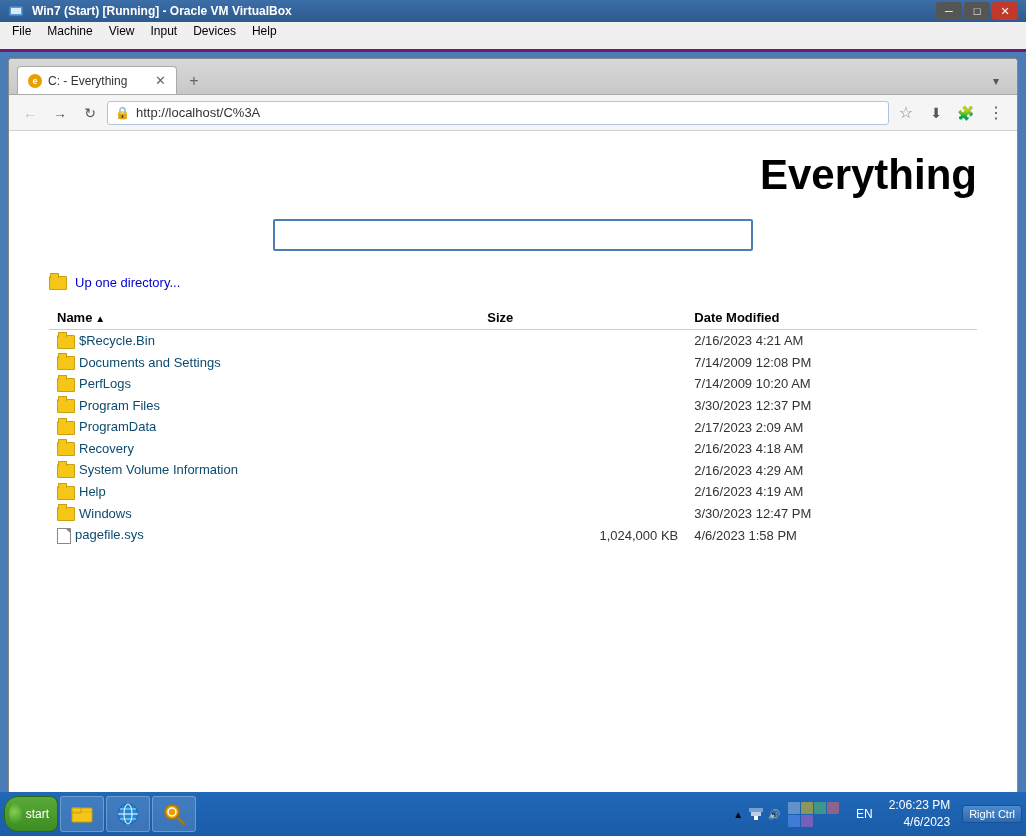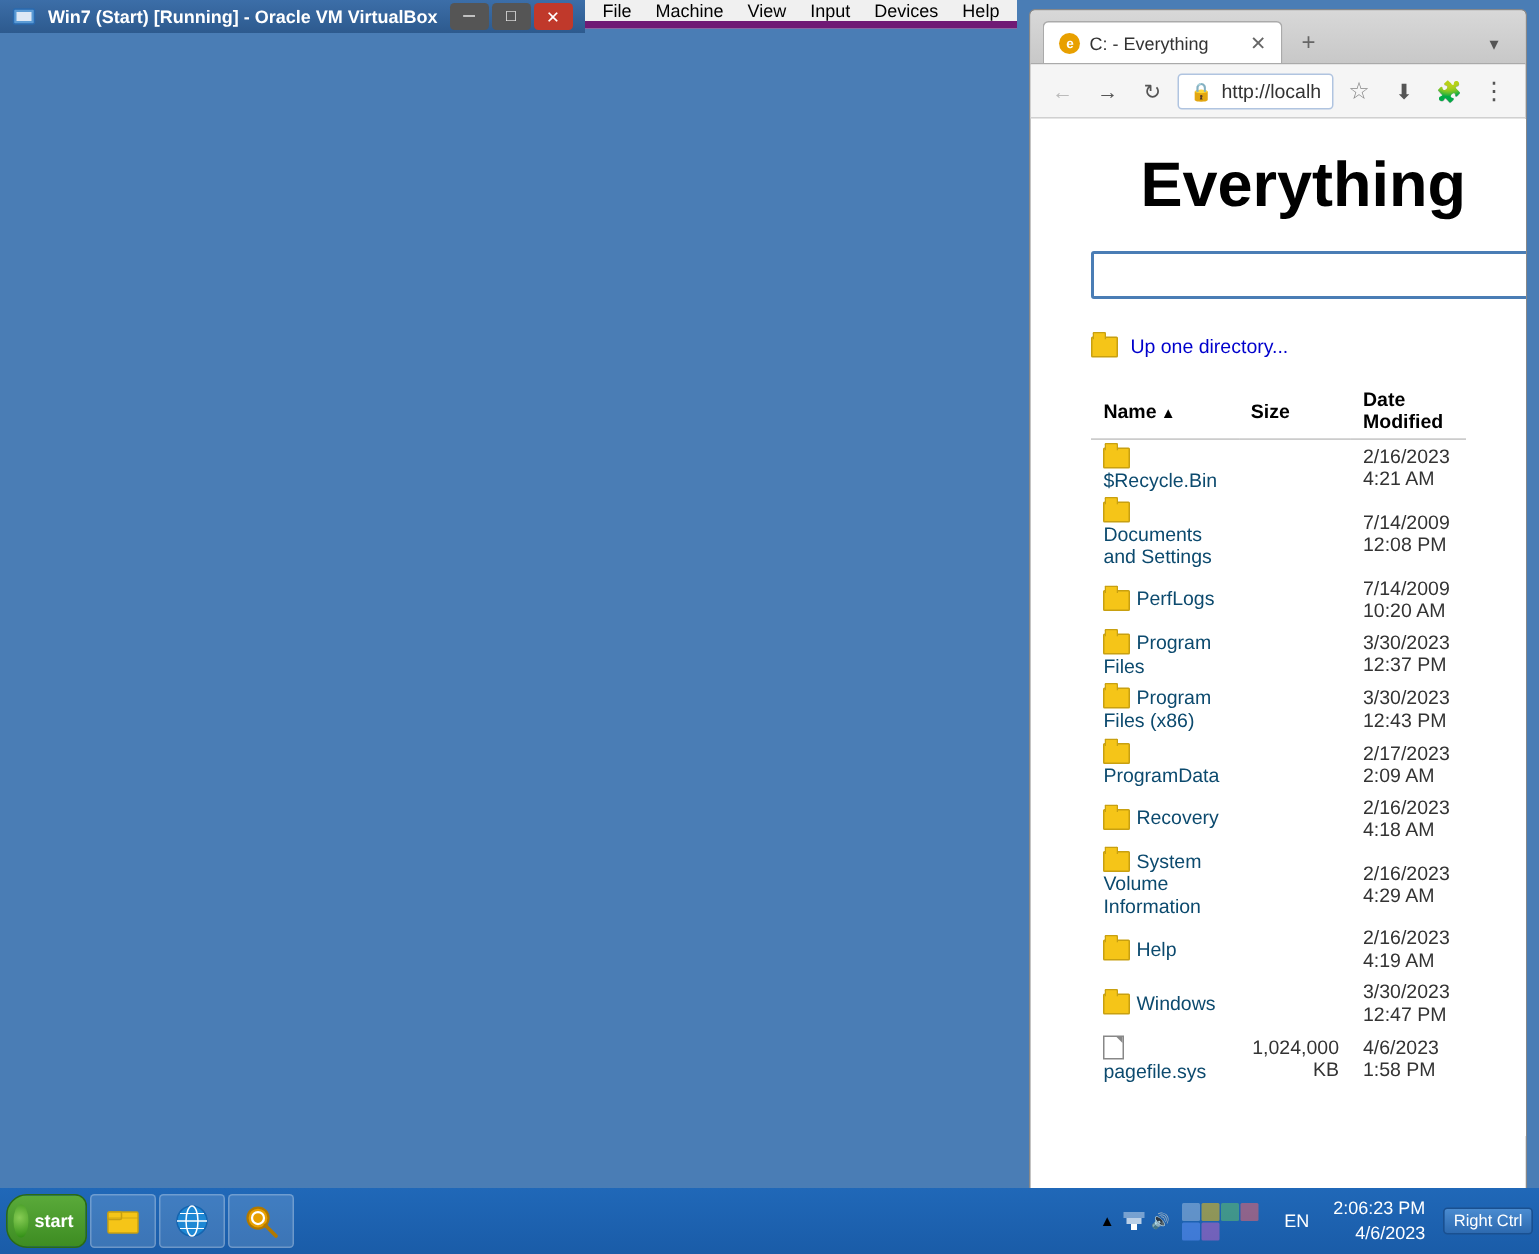--- a/index.html
+++ b/index.html
@@ -4,21 +4,21 @@
   <style>
     * { margin: 0; padding: 0; box-sizing: border-box; }
     body { width: 1026px; height: 836px; overflow: hidden; font-family: 'Segoe UI', Arial, sans-serif; background: #4a7db5; }
 
     
     .os-window {
       width: 1026px;
       height: 836px;
       background: #4a7db5;
       display: flex;
-      flex-direction: row;
+      flex-direction: column;
     }
 
     
     .title-bar {
       height: 22px;
       background: linear-gradient(to bottom, #3c6ea8, #2d5a8e);
       display: flex;
       align-items: center;
       padding: 0 8px;
       gap: 8px;
@@ -39,27 +39,27 @@
       color: white;
       cursor: pointer;
       border-radius: 3px;
     }
     .title-btn.close { background: #c0392b; }
     .title-btn.maximize { background: #555; }
     .title-btn.minimize { background: #555; }
 
     
     .menu-bar {
-      height: 19px;
+      height: 30px;
       background: #f0f0f0;
       display: flex;
-      align-items: center;
+      align-items: flex-start;
       padding: 0 4px;
       font-size: 12px;
-      border-bottom: 5px solid #701a75;
+      border-bottom: 3px solid #701a75;
     }
     .menu-item {
       padding: 2px 8px;
       cursor: pointer;
       border-radius: 2px;
     }
 
     
     .browser-window {
       flex: 1;
@@ -307,21 +307,21 @@
       padding: 0 8px 0 4px;
       cursor: pointer;
       border: 1px solid #2a6a15;
     }
     .start-orb {
       width: 22px; height: 22px;
       background: radial-gradient(circle at 40% 40%, #88cc55, #2a8a10);
       border-radius: 50%;
       display: flex; align-items: center; justify-content: center;
     }
-    .start-text { font-size: 12px; font-weight: bold; color: white; }
+    .start-text { font-size: 12px; font-weight: normal; color: white; }
     .taskbar-item {
       height: 36px;
       background: rgba(255,255,255,0.15);
       border: 1px solid rgba(255,255,255,0.25);
       border-radius: 3px;
       display: flex; align-items: center; justify-content: center;
       padding: 0 4px;
       cursor: pointer;
       min-width: 44px;
     }
@@ -460,25 +460,20 @@
             </tr>
             <tr>
               <td><span class="folder-icon"></span><a class="file-link">PerfLogs</a></td>
               <td class="size-val"></td>
               <td>7/14/2009 10:20 AM</td>
             </tr>
             <tr>
               <td><span class="folder-icon"></span><a class="file-link">Program Files</a></td>
               <td class="size-val"></td>
               <td>3/30/2023 12:37 PM</td>
-            </tr>
-            <tr>
-              <td><span class="folder-icon"></span><a class="file-link">Program Files (x86)</a></td>
-              <td class="size-val"></td>
-              <td>3/30/2023 12:43 PM</td>
             </tr>
             <tr>
               <td><span class="folder-icon"></span><a class="file-link">ProgramData</a></td>
               <td class="size-val"></td>
               <td>2/17/2023 2:09 AM</td>
             </tr>
             <tr>
               <td><span class="folder-icon"></span><a class="file-link">Recovery</a></td>
               <td class="size-val"></td>
               <td>2/16/2023 4:18 AM</td>

